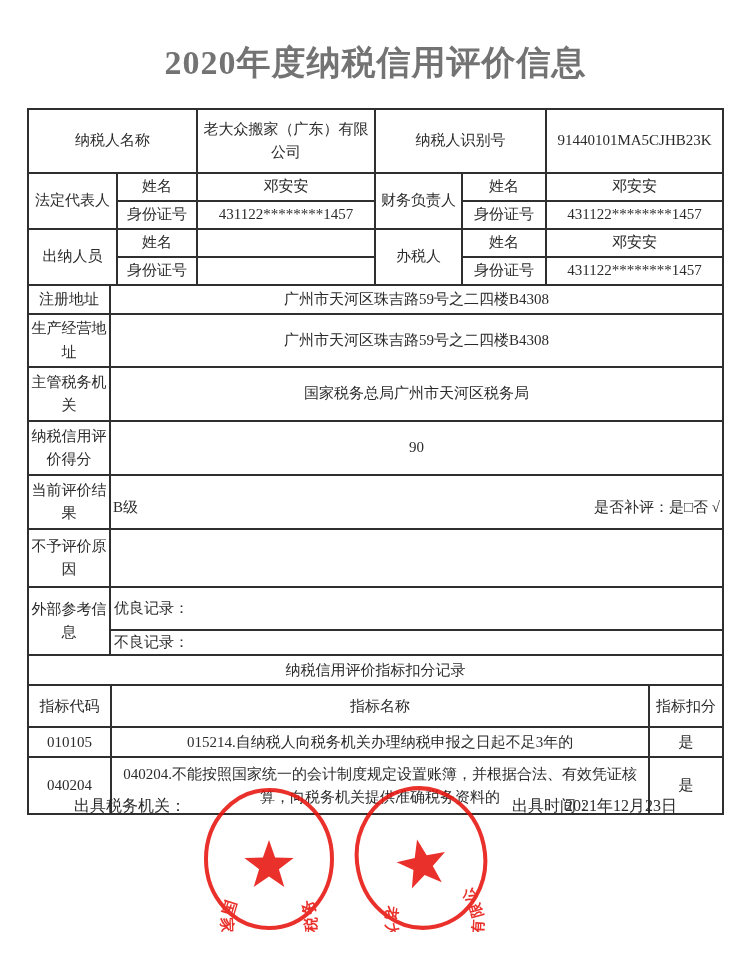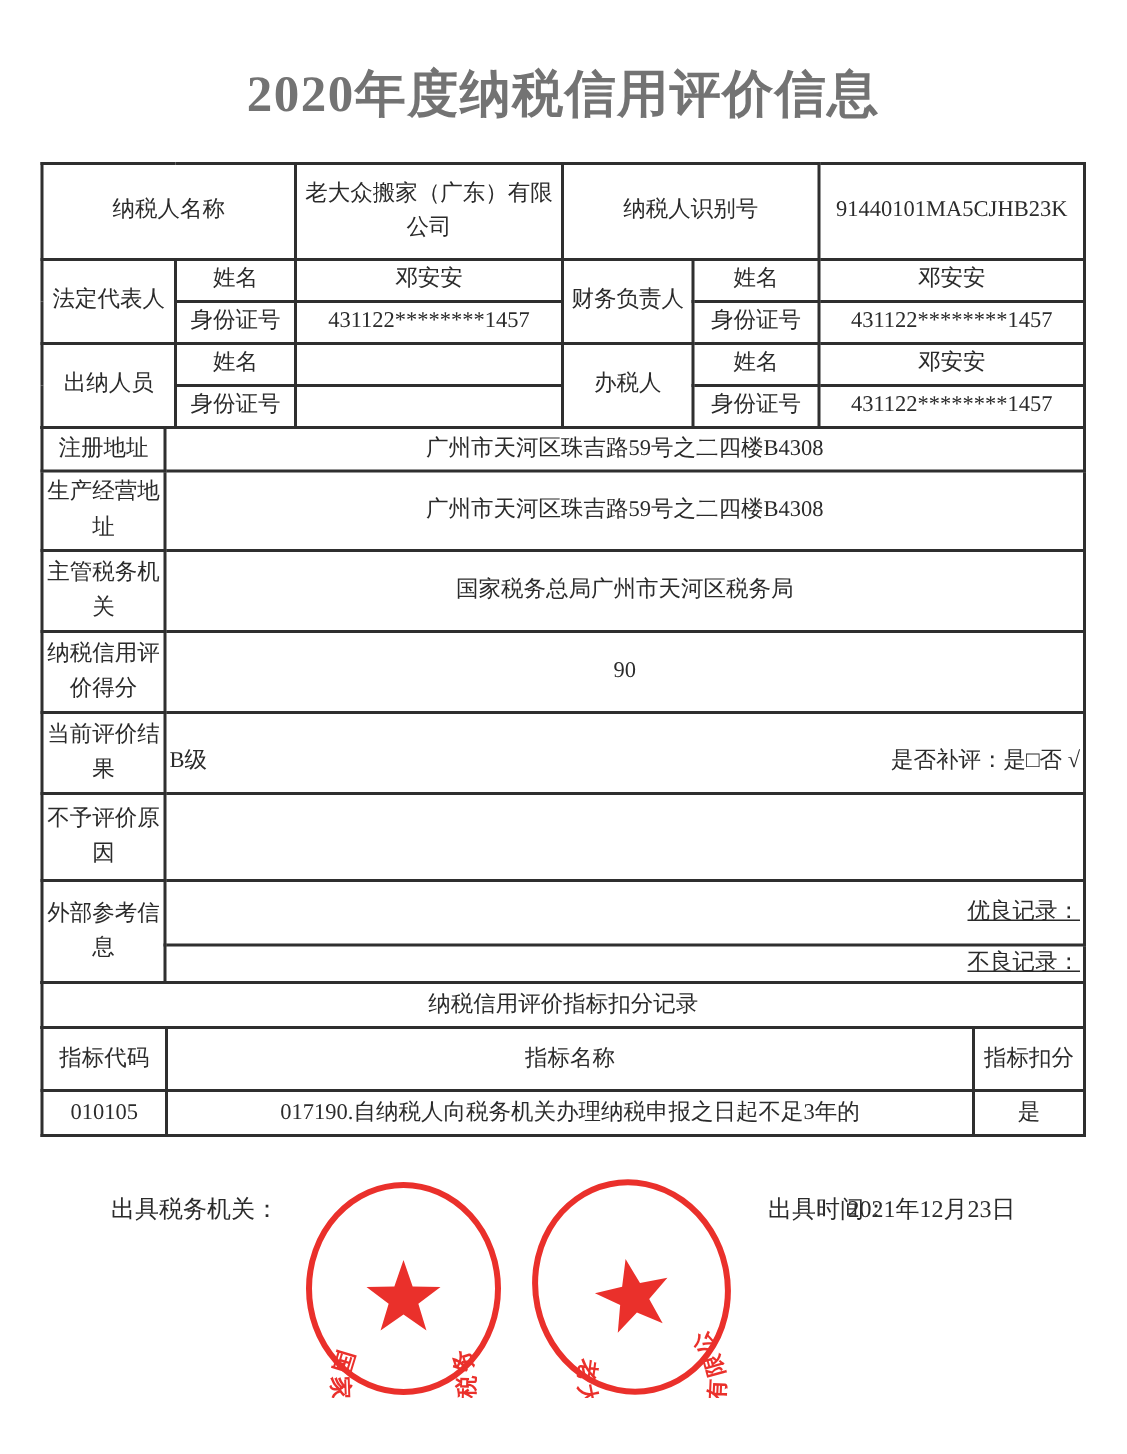--- a/index.html
+++ b/index.html
@@ -11,21 +11,21 @@
     position:absolute;top:40px;left:0;width:751px;text-align:center;
     font-size:34px;font-weight:700;letter-spacing:1px;color:#737373;
   }
   .doc-table-wrap{position:absolute;left:27px;top:108px;width:697px;}
   table{border-collapse:collapse;table-layout:fixed;width:697px;}
   table + table{margin-top:-2px;}
   td,th{
     border:2px solid #2f2f2f;padding:0 2px;text-align:center;vertical-align:middle;
     font-size:15px;font-weight:400;color:#2b2b2b;line-height:1.55;overflow:hidden;
   }
-  td.left{text-align:right;padding-left:3px;text-decoration:underline;}
+  td.left{text-align:left;padding-left:3px;}
   .grade-cell{display:flex;justify-content:space-between;align-items:center;gap:42px;margin-top:12px;}
   .footer-row{position:absolute;top:796px;left:0;width:751px;font-size:16px;}
   .issuer-label{position:absolute;left:74px;top:0;}
   .issue-time-label{position:absolute;left:484px;top:0;margin-left:28px;}
   .issue-date{position:absolute;left:565px;top:0;}
   .seal{position:absolute;}
   .seal text{font-family:"Liberation Serif","DejaVu Serif",serif;font-weight:700;}
 </style>
 </head>
 <body>
@@ -141,21 +141,26 @@
         <col>
       </colgroup>
     <tbody>
         <tr style="height:42px">
       <td>指标代码</td>
       <td>指标名称</td>
       <td>指标扣分</td>
     </tr>
     <tr style="height:30px">
       <td>010105</td>
-      <td>017190.自纳税人向税务机关办理纳税申报之日起不足3年的</td>
+      <td>015214.自纳税人向税务机关办理纳税申报之日起不足3年的</td>
+      <td>是</td>
+    </tr>
+    <tr style="height:57px">
+      <td>040204</td>
+      <td>040204.不能按照国家统一的会计制度规定设置账簿，并根据合法、有效凭证核算，向税务机关提供准确税务资料的</td>
       <td>是</td>
     </tr>
   </tbody>
     </table>
 </div>
 
 <div class="footer-row">
   <span class="issuer-label">出具税务机关：</span>
   <span class="issue-time-label">出具时间：</span>
   <span class="issue-date">2021年12月23日</span>

